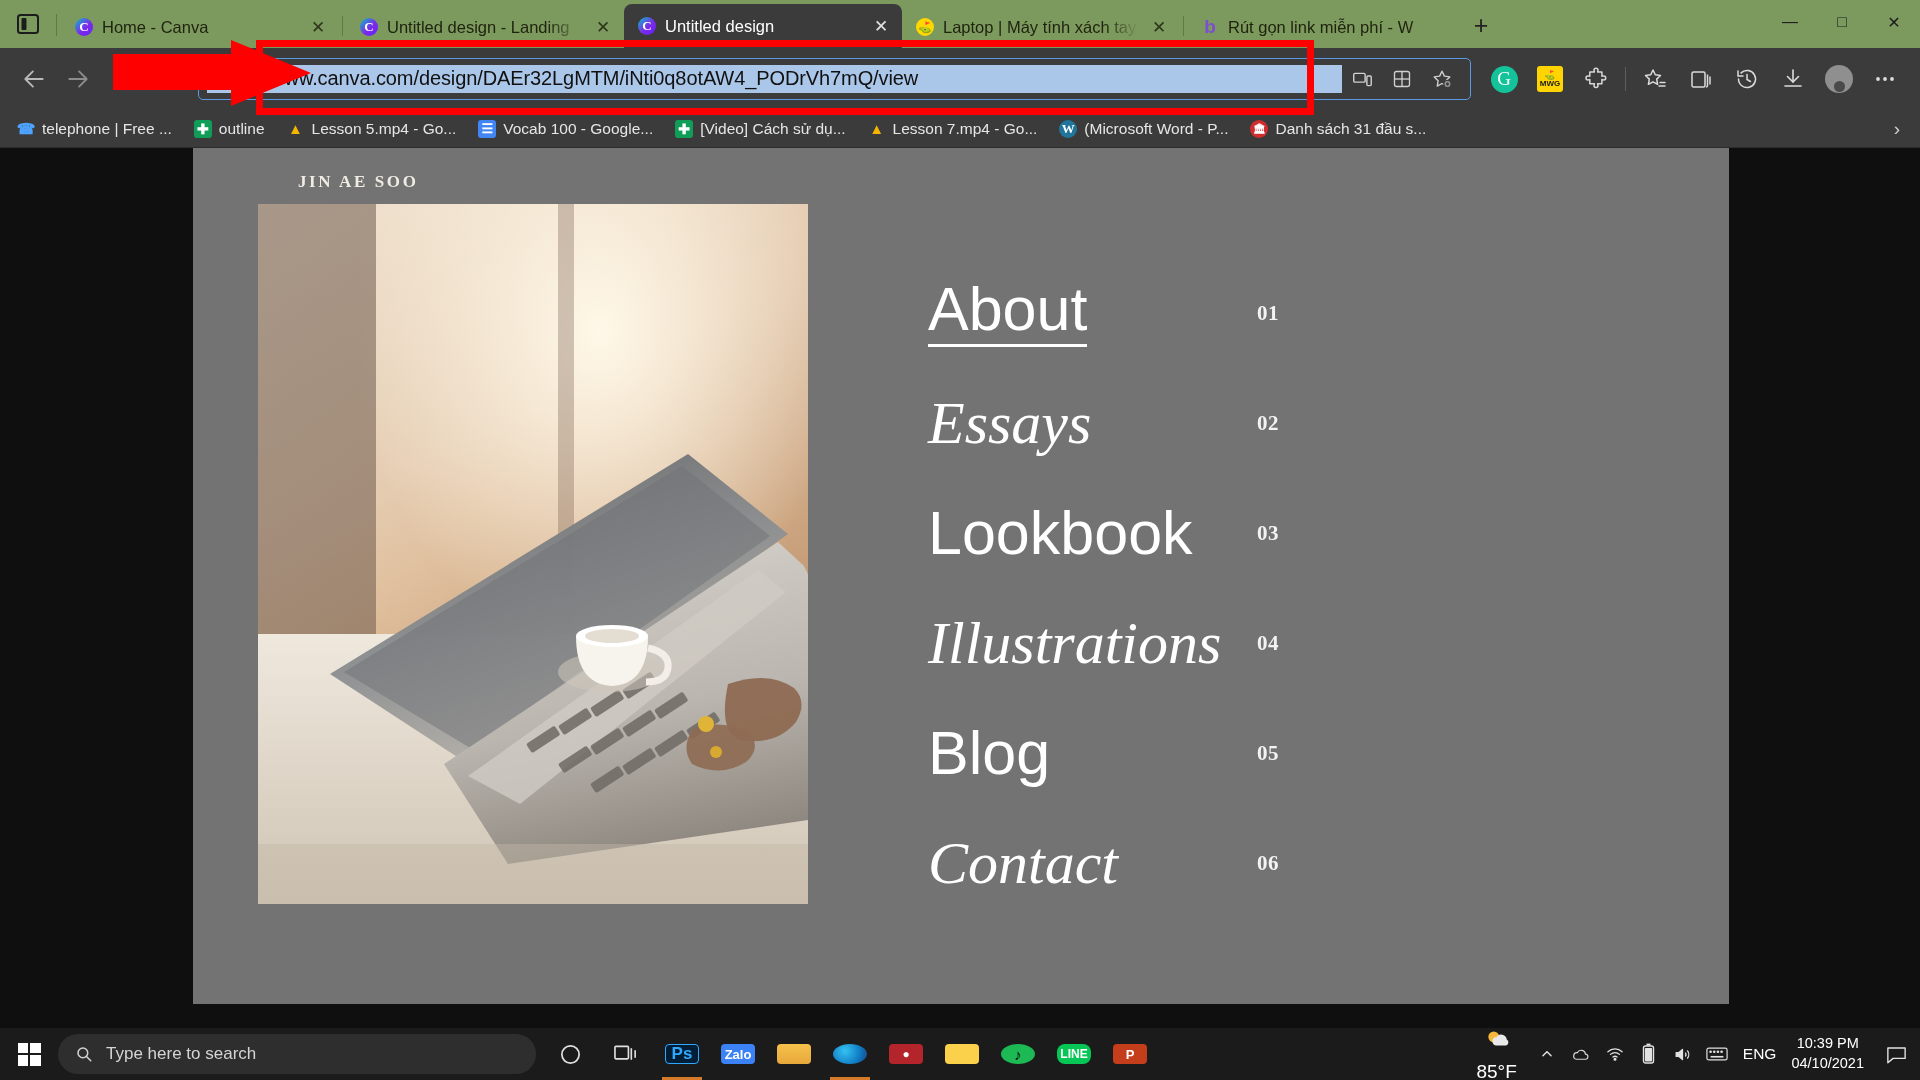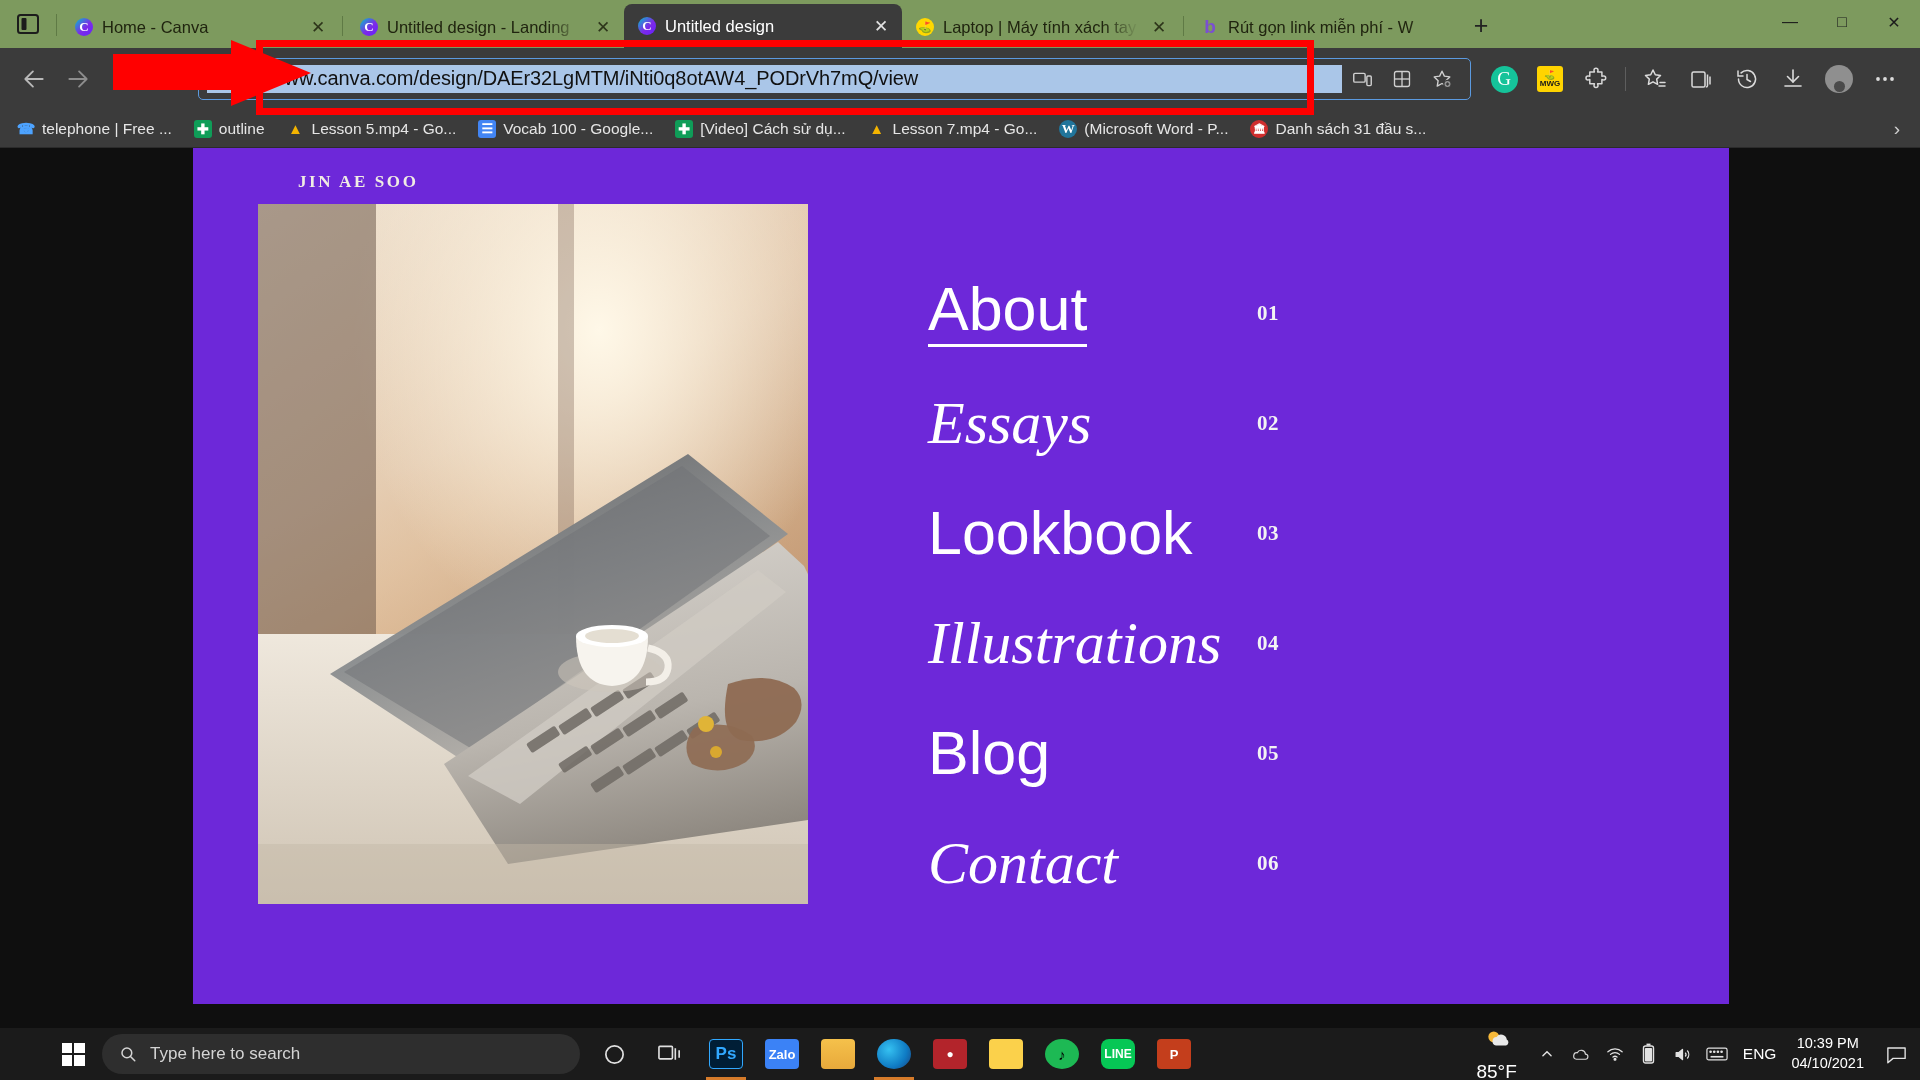--- a/index.html
+++ b/index.html
@@ -106,21 +106,21 @@
   .bm-dn{ background:#cf2e2e;color:#fff;border-radius:50%;font-size:10px; }
   .bm-overflow{ margin-left:auto; color:#d0d0d0; font-size:19px; padding:0 12px; }
 
   
   .page{
     position:absolute; left:0; top:148px; width:1920px; height:880px;
     background:#0f0f0f; overflow:hidden;
   }
   .canvas{
     position:absolute; left:193px; top:0; width:1536px; height:856px;
-    background:#6d28d9;
+    background:#737373;
   }
   .brand{
     position:absolute; left:105px; top:24px;
     font-family:"Liberation Serif", serif; font-weight:bold;
     color:#f0ece4; font-size:17px; letter-spacing:2.6px;
   }
   .photo{
     position:absolute; left:65px; top:56px; width:550px; height:700px;
     overflow:hidden; background:#cdbfae;
   }
@@ -149,32 +149,32 @@
     position:absolute; left:256px; top:40px; width:1058px; height:75px;
     border:7px solid #ff0000; z-index:40; pointer-events:none;
   }
   .ann-arrow{
     position:absolute; left:113px; top:38px; width:200px; height:70px; z-index:41;
   }
 
   
   .taskbar{
     position:absolute; left:0; bottom:0; width:1920px; height:52px;
-    background:#1b1b1b; display:flex; align-items:center;padding-left:44px;
+    background:#1b1b1b; display:flex; align-items:center;
   }
   .start{ width:58px;height:52px;display:flex;align-items:center;justify-content:center; }
   .winlogo{ width:23px;height:23px;display:grid;grid-template-columns:1fr 1fr;
             grid-template-rows:1fr 1fr;gap:2.5px; }
   .winlogo i{ background:#ffffff; display:block; }
   .search{
     width:478px;height:40px;background:#2e2e2e;border-radius:20px;display:flex;
     align-items:center;gap:13px;padding:0 17px;color:#d4d4d4;font-size:17px;margin-right:6px;
   }
   .tbtn{ width:56px;height:52px;display:flex;align-items:center;justify-content:center; }
-  .appicon{ width:34px;height:30px;border-radius:4px;display:flex;align-items:center;
+  .appicon{ width:34px;height:20px;border-radius:4px;display:flex;align-items:center;
             justify-content:center;font-size:16px;font-weight:bold;color:#fff; }
   .ai-ps{ background:#001e36; color:#31a8ff; border:1px solid #31a8ff; font-size:17px;
           font-family:"Liberation Sans",sans-serif; }
   .ai-zalo{ background:#3b82f6; font-size:13px; }
   .ai-fold{ background:linear-gradient(180deg,#f5c14b,#e8a93b); }
   .ai-edge{ background:radial-gradient(circle at 35% 35%,#35c1f1,#0f7bc4 60%,#1b3f7a); border-radius:50%; }
   .ai-pdf{ background:#b3242b; font-size:12px; }
   .ai-note{ background:#fbd14b; }
   .ai-spot{ background:#1db954; border-radius:50%; font-size:15px; color:#000; }
   .ai-line{ background:#06c755; border-radius:8px; font-size:12px; }

